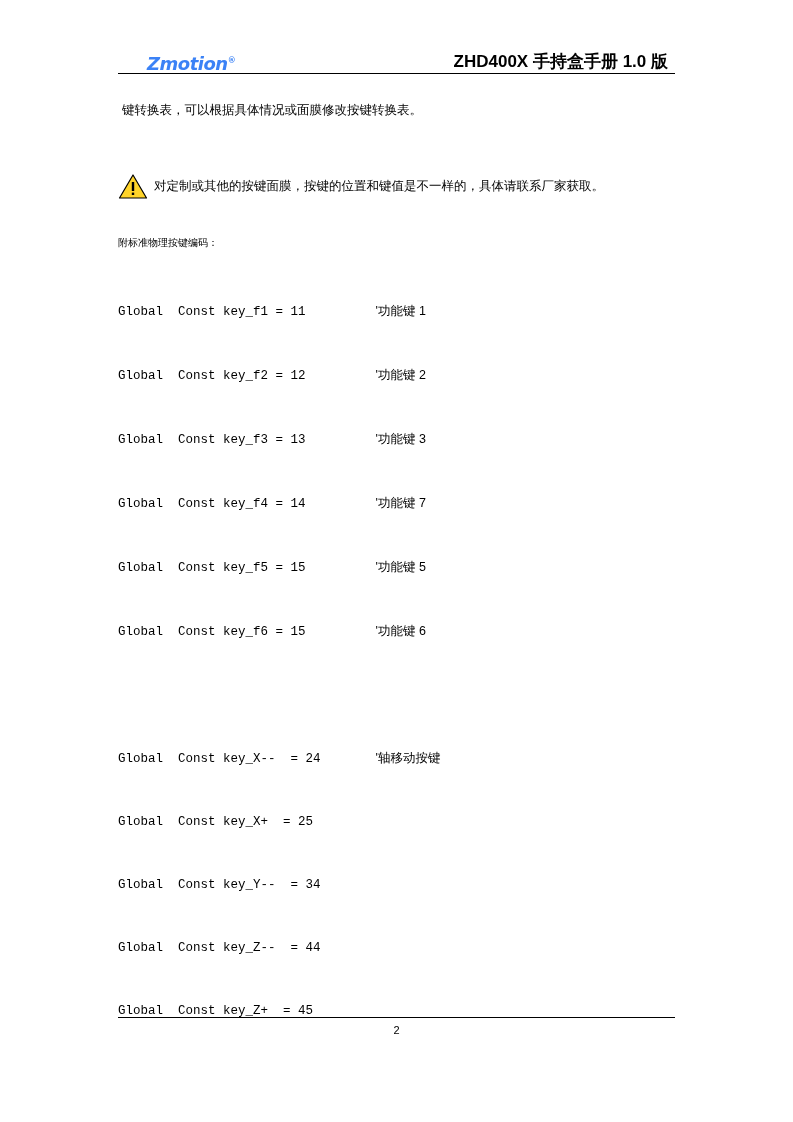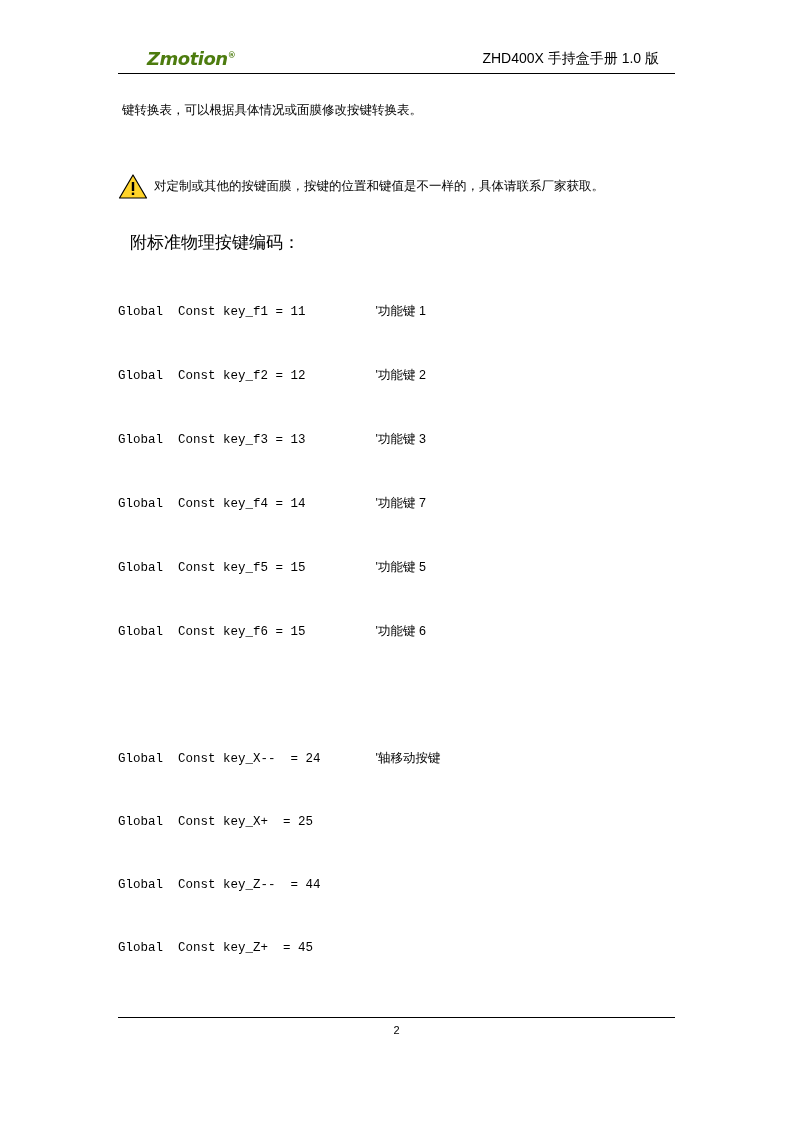--- a/index.html
+++ b/index.html
@@ -31,38 +31,39 @@
     height: 30px;
   }
   .logo {
     position: absolute;
     left: 29px;
     top: 0px;
     font-family: "DejaVu Sans", sans-serif;
     font-size: 18px;
     font-weight: bold;
     font-style: italic;
-    color: #4d7c0f;
+    color: #3b82f6;
     letter-spacing: -0.5px;
-    line-height: 20px;
+    line-height: 30px;
     white-space: nowrap;
   }
   .logo .reg {
     font-size: 8px;
     vertical-align: super;
     font-style: normal;
   }
   .header-title {
     position: absolute;
-    right: 16px;
+    right: 7px;
     top: 4px;
-    font-size: 14px;
+    font-size: 17px;
     color: #000000;
     white-space: nowrap;
     font-family: "Liberation Sans", sans-serif;
+    font-weight: bold;
   }
   .header-rule {
     position: absolute;
     left: 0;
     top: 27px;
     width: 557px;
     height: 0;
     border-top: 1px solid #000000;
   }
 
@@ -89,23 +90,22 @@
   }
   .warn-icon {
     position: absolute;
     left: 0px;
     top: -2px;
     width: 30px;
     height: 27px;
   }
   .code-head {
     margin-top: 32px;
-    font-size: 17px;
+    font-size: 10px;
     line-height: 20px;
-    margin-left: 12px;
   }
   .code {
     margin-top: 6px;
     font-family: "Liberation Mono", "DejaVu Sans Mono", monospace;
     font-size: 12.5px;
     line-height: 21px;
     white-space: pre;
   }
   .code .spacer {
     display: block;
@@ -165,20 +165,21 @@
     <div class="code">
       <div><span>Global  Const key_f1 = 11</span><span class="cmt" style="margin-left:70px">'功能键 1</span></div>
       <div><span>Global  Const key_f2 = 12</span><span class="cmt" style="margin-left:70px">'功能键 2</span></div>
       <div><span>Global  Const key_f3 = 13</span><span class="cmt" style="margin-left:70px">'功能键 3</span></div>
       <div><span>Global  Const key_f4 = 14</span><span class="cmt" style="margin-left:70px">'功能键 7</span></div>
       <div><span>Global  Const key_f5 = 15</span><span class="cmt" style="margin-left:70px">'功能键 5</span></div>
       <div><span>Global  Const key_f6 = 15</span><span class="cmt" style="margin-left:70px">'功能键 6</span></div>
       <span class="spacer"></span>
       <div><span>Global  Const key_X--  = 24</span><span class="cmt" style="margin-left:55px">'轴移动按键</span></div>
       <div><span>Global  Const key_X+  = 25</span></div>
+      <div><span>Global  Const key_Y--  = 34</span></div>
       <div><span>Global  Const key_Z--  = 44</span></div>
       <div><span>Global  Const key_Z+  = 45</span></div>
       
       
       
       
       
       
     </div>
 

